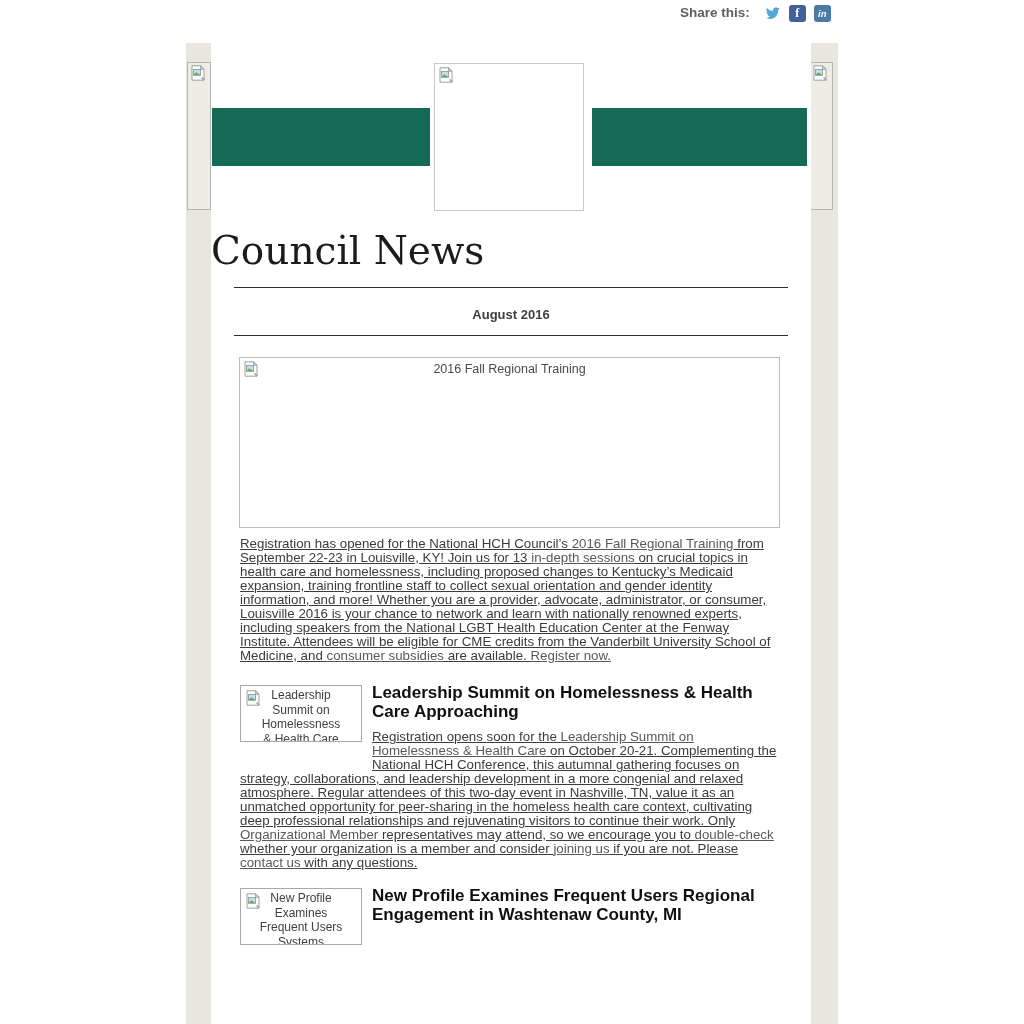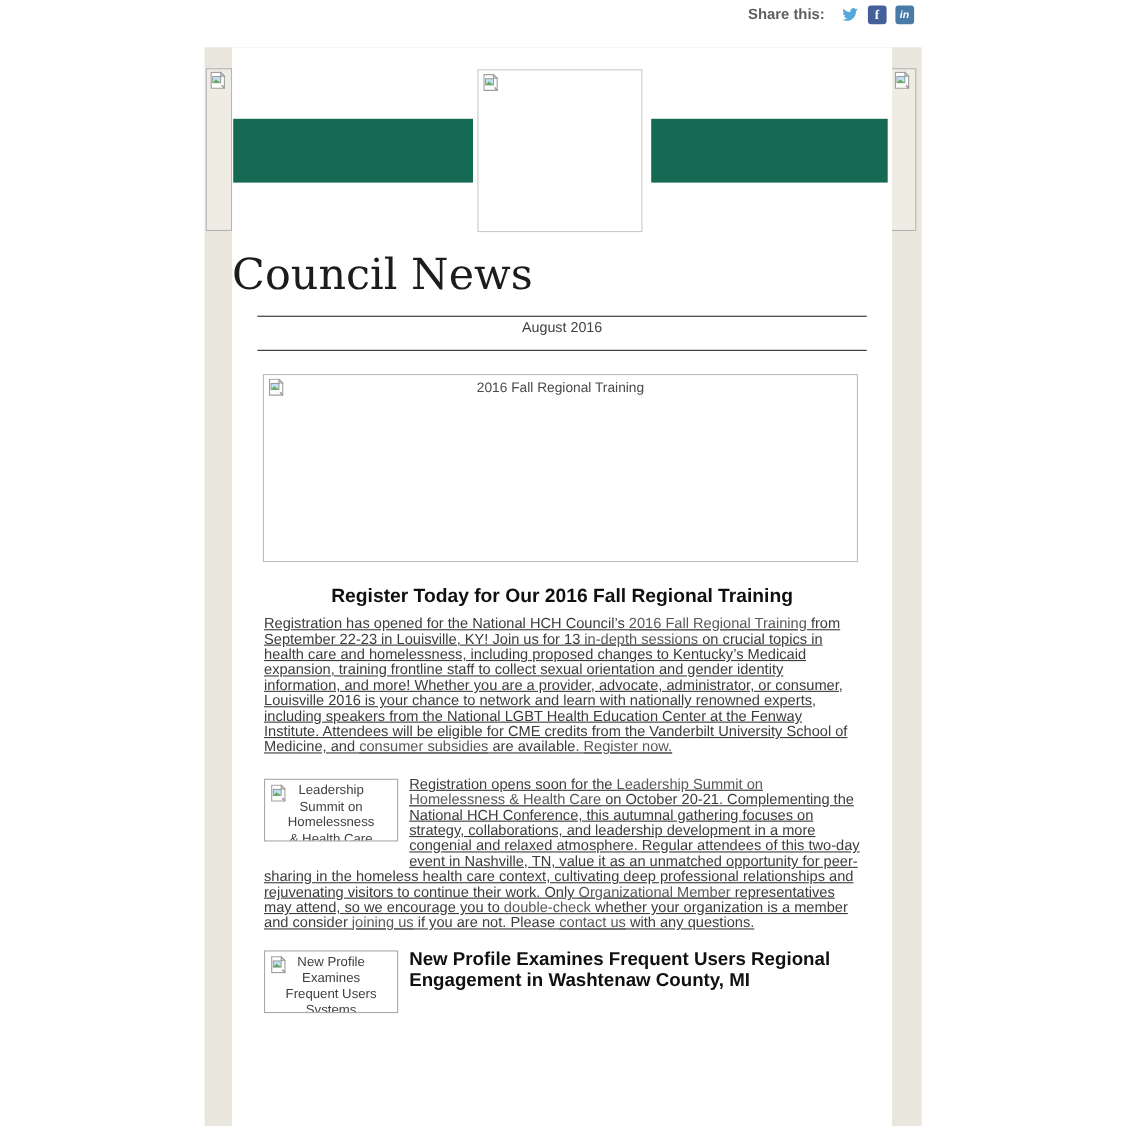--- a/index.html
+++ b/index.html
@@ -34,21 +34,21 @@
   .green-left  { left:1px;   width:218px; }
   .green-right { left:381px; width:215px; }
   .logo-box { position:absolute; left:223px; top:20px; width:150px; height:148px;
               background:#ffffff; border:1px solid #c9c9c9; }
   .logo-box svg { position:absolute; top:3px; left:3px; }
 
   
   .nl-title { margin-top:16px; text-align:left; font-family:"DejaVu Serif", serif;
               font-weight:400; font-size:39px; line-height:48px; color:#1c1c1c; }
   hr.rule { border:none; border-top:1px solid #2e2e2e; margin:12px 23px 0 23px; }
-  .issue { margin-top:2px; text-align:center; font-size:13px; font-weight:normal; color:#3f3f3f; }
+  .issue { margin-top:19px; text-align:center; font-size:13px; font-weight:bold; color:#3f3f3f; }
   hr.rule2 { border:none; border-top:1px solid #2e2e2e; margin:13px 23px 0 23px; }
 
   
   .hero { position:relative; margin:21px 0 0 28px; width:541px; height:171px;
           border:1px solid #bcbcbc; background:#ffffff; }
   .hero svg { position:absolute; top:3px; left:3px; }
   .hero .alt { position:absolute; top:4px; left:0; width:100%; text-align:center;
                font-size:12.5px; color:#4a4a4a; }
 
   
@@ -130,34 +130,34 @@
       <svg viewBox="0 0 16 16" width="16" height="16" aria-hidden="true">
         <path d="M2 .8h8.6L14 4.2v11H2z" fill="#fdfdfd" stroke="#a0a0a0" stroke-width="1"></path>
         <path d="M10.6.8 14 4.2h-3.4z" fill="#d9d9d9" stroke="#a0a0a0" stroke-width="1"></path>
         <rect x="3.4" y="4.6" width="7.2" height="5.6" fill="#bfe0f2" stroke="#8f8f8f" stroke-width=".8"></rect>
         <path d="M3.4 10.2l2.8-3 4.4 3z" fill="#5fae52"></path>
         <path d="M11.6 12.6l2.6 2.6" stroke="#9a9a9a" stroke-width="1.4"></path>
       </svg>
       <span class="alt">2016 Fall Regional Training</span>
     </div>
 
-    <h2 class="head centered">Register Today for Our 2016 Fall Regional Training</h2>
     <p class="body"><span>Registration has opened for the National HCH Council’s </span><a class="lnk" href="#">2016 Fall Regional Training</a><span> from September 22-23 in Louisville, KY! Join us for 13 </span><a class="lnk" href="#">in-depth sessions</a><span> on crucial topics in health care and homelessness, including proposed changes to Kentucky’s Medicaid expansion, training frontline staff to collect sexual orientation and gender identity information, and more! Whether you are a provider, advocate, administrator, or consumer, Louisville 2016 is your chance to network and learn with nationally renowned experts, including speakers from the National LGBT Health Education Center at the Fenway Institute. Attendees will be eligible for CME credits from the Vanderbilt University School of Medicine, and </span><a class="lnk" href="#">consumer subsidies</a><span> are available. </span><a class="lnk" href="#">Register now.</a></p>
 
     <div class="article article2">
       <div class="thumb">
         <svg viewBox="0 0 16 16" width="16" height="16" aria-hidden="true">
           <path d="M2 .8h8.6L14 4.2v11H2z" fill="#fdfdfd" stroke="#a0a0a0" stroke-width="1"></path>
           <path d="M10.6.8 14 4.2h-3.4z" fill="#d9d9d9" stroke="#a0a0a0" stroke-width="1"></path>
           <rect x="3.4" y="4.6" width="7.2" height="5.6" fill="#bfe0f2" stroke="#8f8f8f" stroke-width=".8"></rect>
           <path d="M3.4 10.2l2.8-3 4.4 3z" fill="#5fae52"></path>
           <path d="M11.6 12.6l2.6 2.6" stroke="#9a9a9a" stroke-width="1.4"></path>
         </svg>
         <span class="alt">Leadership Summit on Homelessness &amp; Health Care</span>
       </div>
+      <h2 class="head">Leadership Summit on Homelessness &amp; Health Care Approaching</h2>
       <p class="body"><span>Registration opens soon for the </span><a class="lnk" href="#">Leadership Summit on Homelessness &amp; Health Care</a><span> on October 20-21. Complementing the National HCH Conference, this autumnal gathering focuses on strategy, collaborations, and leadership development in a more congenial and relaxed atmosphere. Regular attendees of this two-day event in Nashville, TN, value it as an unmatched opportunity for peer-sharing in the homeless health care context, cultivating deep professional relationships and rejuvenating visitors to continue their work. Only </span><a class="lnk" href="#">Organizational Member</a><span> representatives may attend, so we encourage you to </span><a class="lnk" href="#">double-check</a><span> whether your organization is a member and consider </span><a class="lnk" href="#">joining us</a><span> if you are not. Please </span><a class="lnk" href="#">contact us</a><span> with any questions.</span></p>
     </div>
 
     <div class="article article3">
       <div class="thumb">
         <svg viewBox="0 0 16 16" width="16" height="16" aria-hidden="true">
           <path d="M2 .8h8.6L14 4.2v11H2z" fill="#fdfdfd" stroke="#a0a0a0" stroke-width="1"></path>
           <path d="M10.6.8 14 4.2h-3.4z" fill="#d9d9d9" stroke="#a0a0a0" stroke-width="1"></path>
           <rect x="3.4" y="4.6" width="7.2" height="5.6" fill="#bfe0f2" stroke="#8f8f8f" stroke-width=".8"></rect>
           <path d="M3.4 10.2l2.8-3 4.4 3z" fill="#5fae52"></path>

